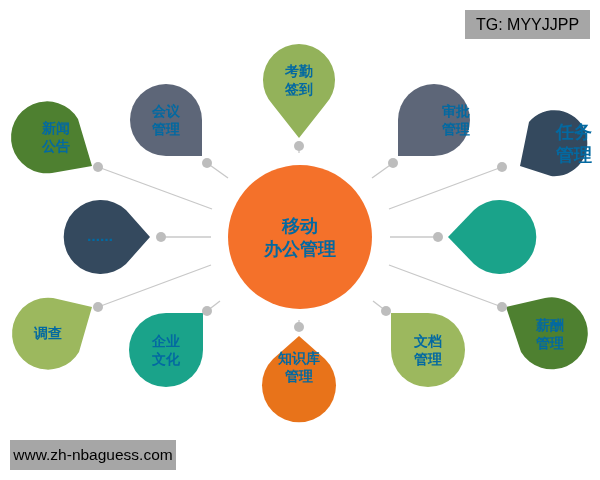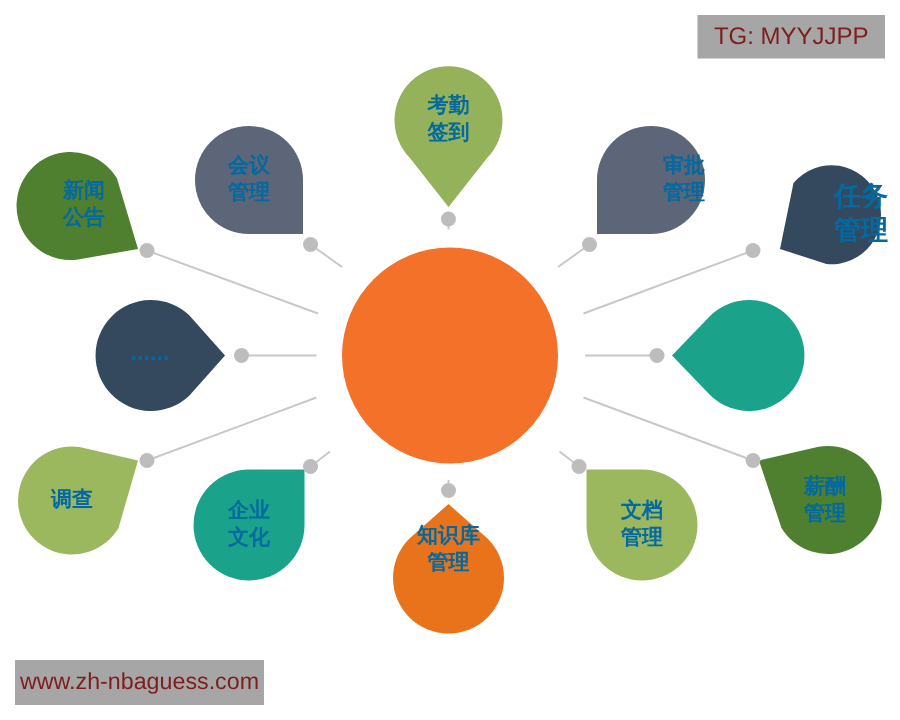--- a/index.html
+++ b/index.html
@@ -9,21 +9,21 @@
       font-family: "DejaVu Sans", sans-serif;
     }
     #stage { position: absolute; left: 0; top: 0; width: 600px; height: 480px; }
     .label {
       position: absolute; color: #0369a1; font-weight: bold;
       text-align: center; line-height: 1.25; white-space: nowrap;
       transform: translate(-50%, -50%);
     }
     .label span { display: block; }
     .wm {
-      position: absolute; background: #a6a6a6; color: #7f1d1d;
+      position: absolute; background: #a6a6a6; color: #000000;
       font-family: "Liberation Sans", sans-serif; font-size: 16px;
       display: flex; align-items: center; justify-content: center;
     }
     #wm-tg { left: 465px; top: 10px; width: 125px; height: 29px; }
     #wm-url { left: 10px; top: 440px; width: 166px; height: 30px; font-size: 15.5px; }
   </style>
 </head>
 <body>
 
 <div id="stage">
@@ -83,20 +83,24 @@
       <circle cx="438" cy="237" r="5"></circle>
       <circle cx="98" cy="307" r="5"></circle>
       <circle cx="207" cy="311" r="5"></circle>
       <circle cx="299" cy="327" r="5"></circle>
       <circle cx="386" cy="311" r="5"></circle>
       <circle cx="502" cy="307" r="5"></circle>
     </g>
   </svg>
 
   
+  <div class="label" style="left:300px; top:237px; font-size:18px;">
+    <span>移动</span>
+    <span>办公管理</span>
+  </div>
 
   
   <div class="label" style="left:56px; top:137px; font-size:14px;">
     <span>新闻</span>
     <span>公告</span>
   </div>
   <div class="label" style="left:166px; top:120px; font-size:14px;">
     <span>会议</span>
     <span>管理</span>
   </div>

